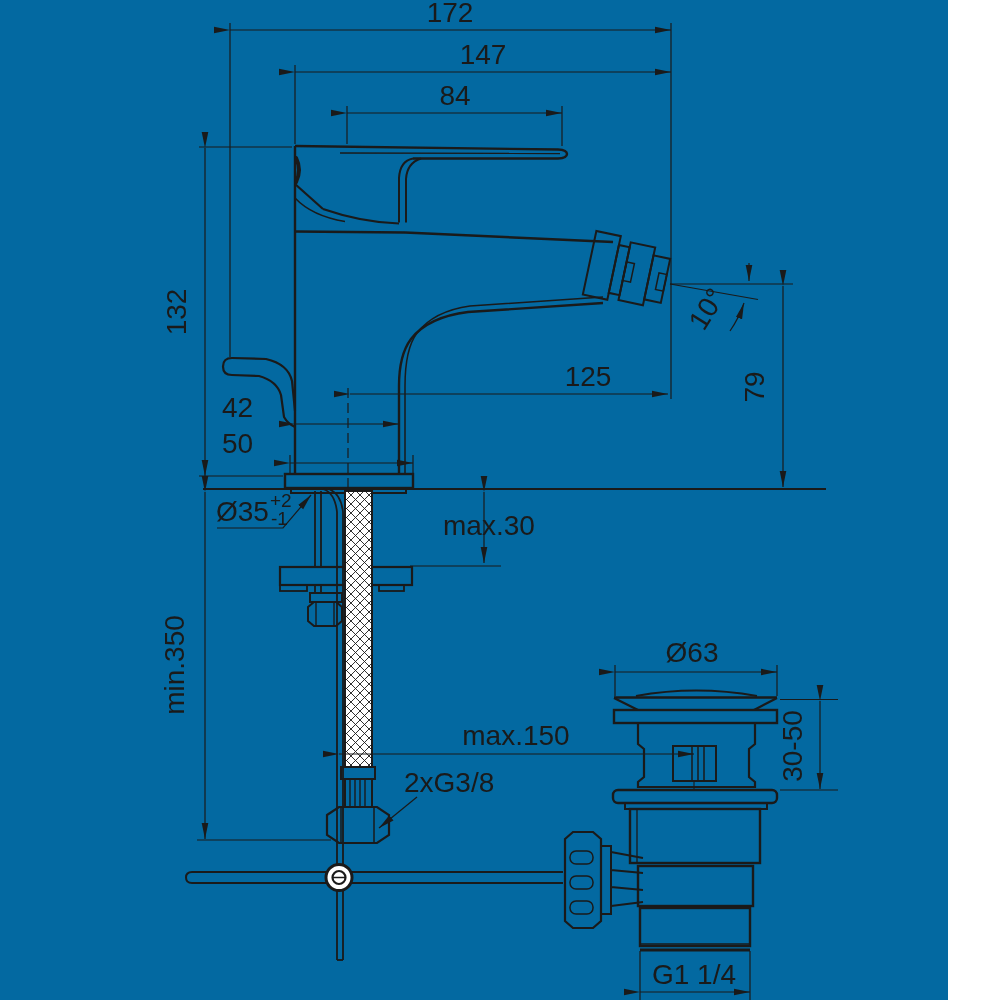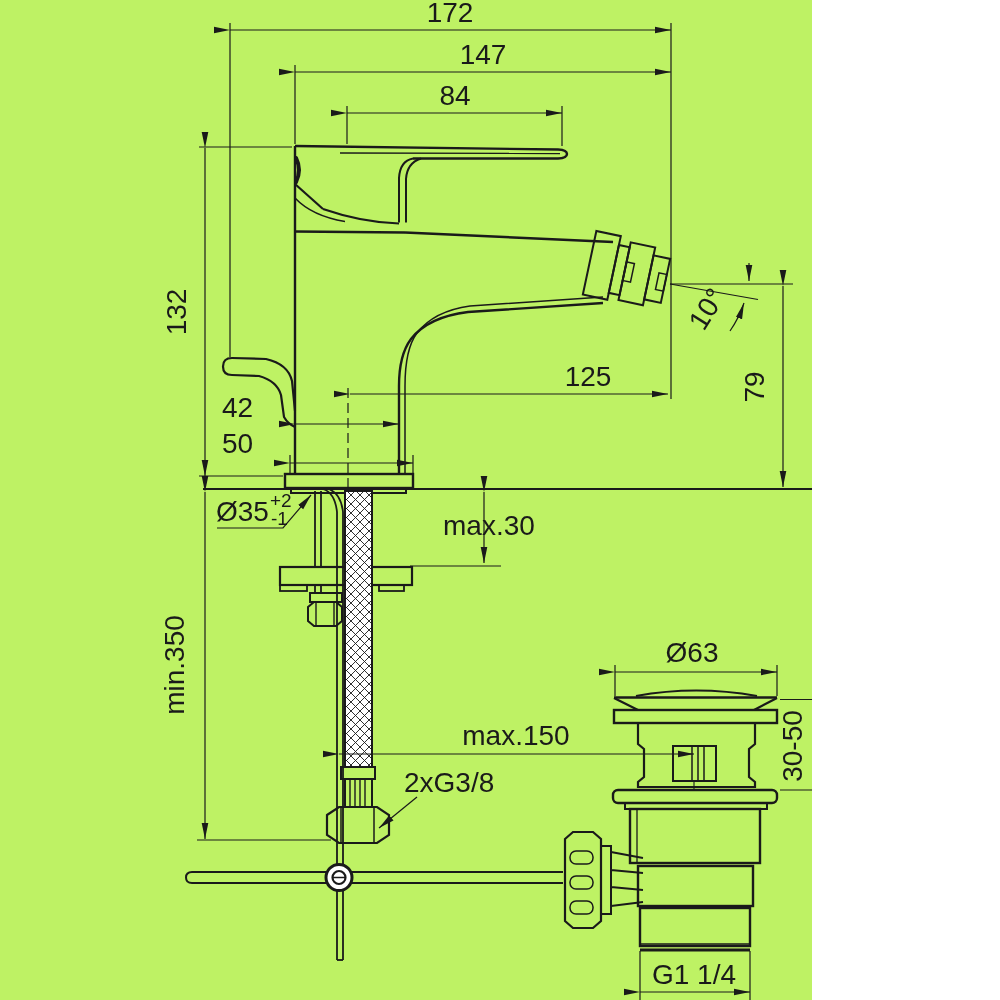--- a/index.html
+++ b/index.html
@@ -1,16 +1,16 @@
 <!DOCTYPE html>
 <html><head>
 <meta charset="utf-8">
 <style>
   html,body{margin:0;padding:0;background:#ffffff;}
-  .page{width:812px;height:1000px;background:#bef264;position:relative;overflow:hidden;}
+  .page{width:948px;height:1000px;background:#0369a1;position:relative;overflow:hidden;}
   svg{display:block;}
   text{font-family:"Liberation Sans","DejaVu Sans",sans-serif;fill:#1a1a1a;}
   .dimtxt{font-size:28px;}
   .toltxt{font-size:19px;}
 </style>
 </head>
 <body>
 
 <div class="page">
 <svg width="1000" height="1000" viewBox="0 0 1000 1000">

